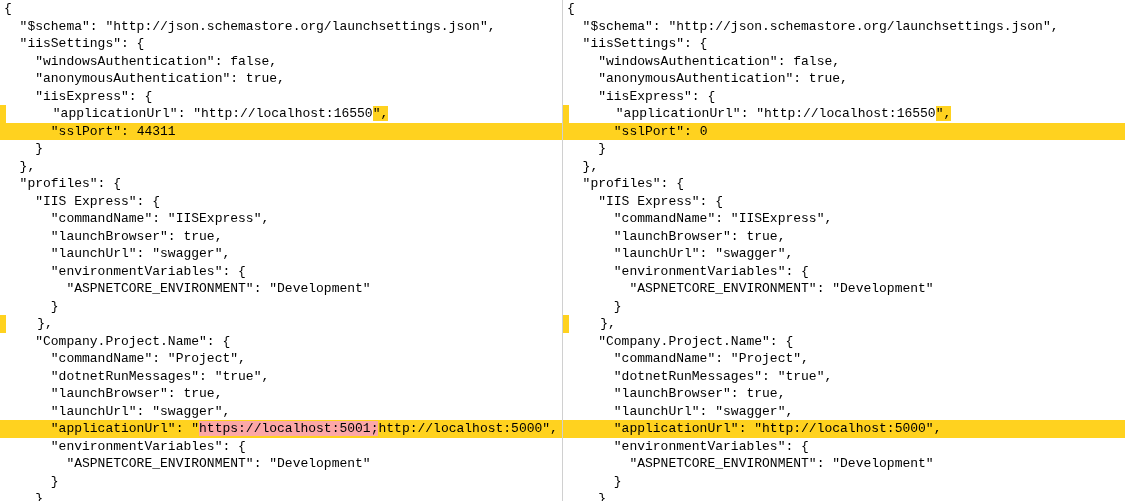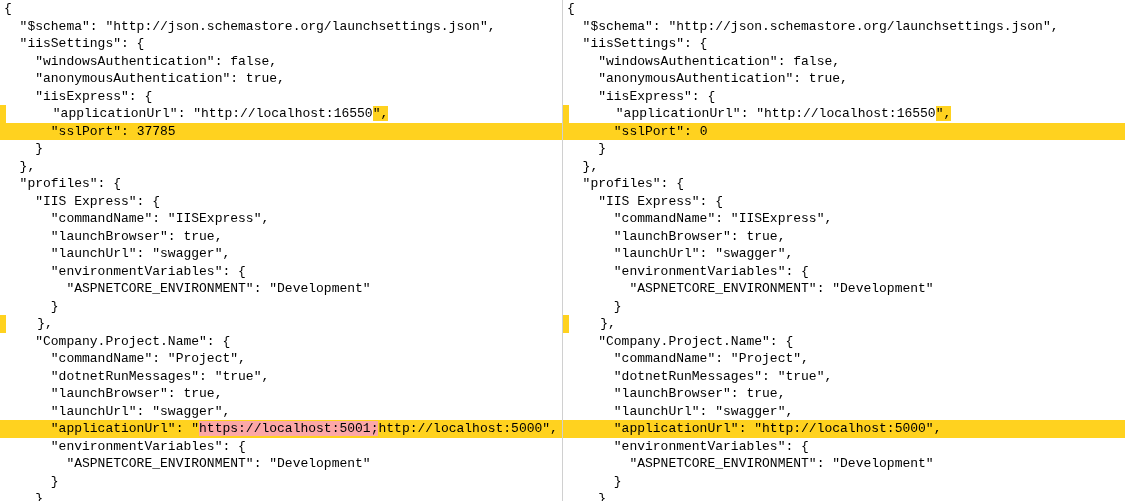--- a/index.html
+++ b/index.html
@@ -60,21 +60,21 @@
 <div class="container">
 
   <div class="pane pane-left">
     <div class="line">{</div>
     <div class="line">  "$schema": "http://json.schemastore.org/launchsettings.json",</div>
     <div class="line">  "iisSettings": {</div>
     <div class="line">    "windowsAuthentication": false,</div>
     <div class="line">    "anonymousAuthentication": true,</div>
     <div class="line">    "iisExpress": {</div>
     <div class="line"><span class="gutter"></span><span class="seg">      "applicationUrl": "http://localhost:16550</span><span class="seg hl">",</span></div>
-    <div class="line hl"><span class="seg">      "sslPort": </span><span class="seg">37785</span></div>
+    <div class="line hl"><span class="seg">      "sslPort": </span><span class="seg">44311</span></div>
     <div class="line">    }</div>
     <div class="line">  },</div>
     <div class="line">  "profiles": {</div>
     <div class="line">    "IIS Express": {</div>
     <div class="line">      "commandName": "IISExpress",</div>
     <div class="line">      "launchBrowser": true,</div>
     <div class="line">      "launchUrl": "swagger",</div>
     <div class="line">      "environmentVariables": {</div>
     <div class="line">        "ASPNETCORE_ENVIRONMENT": "Development"</div>
     <div class="line">      }</div>

